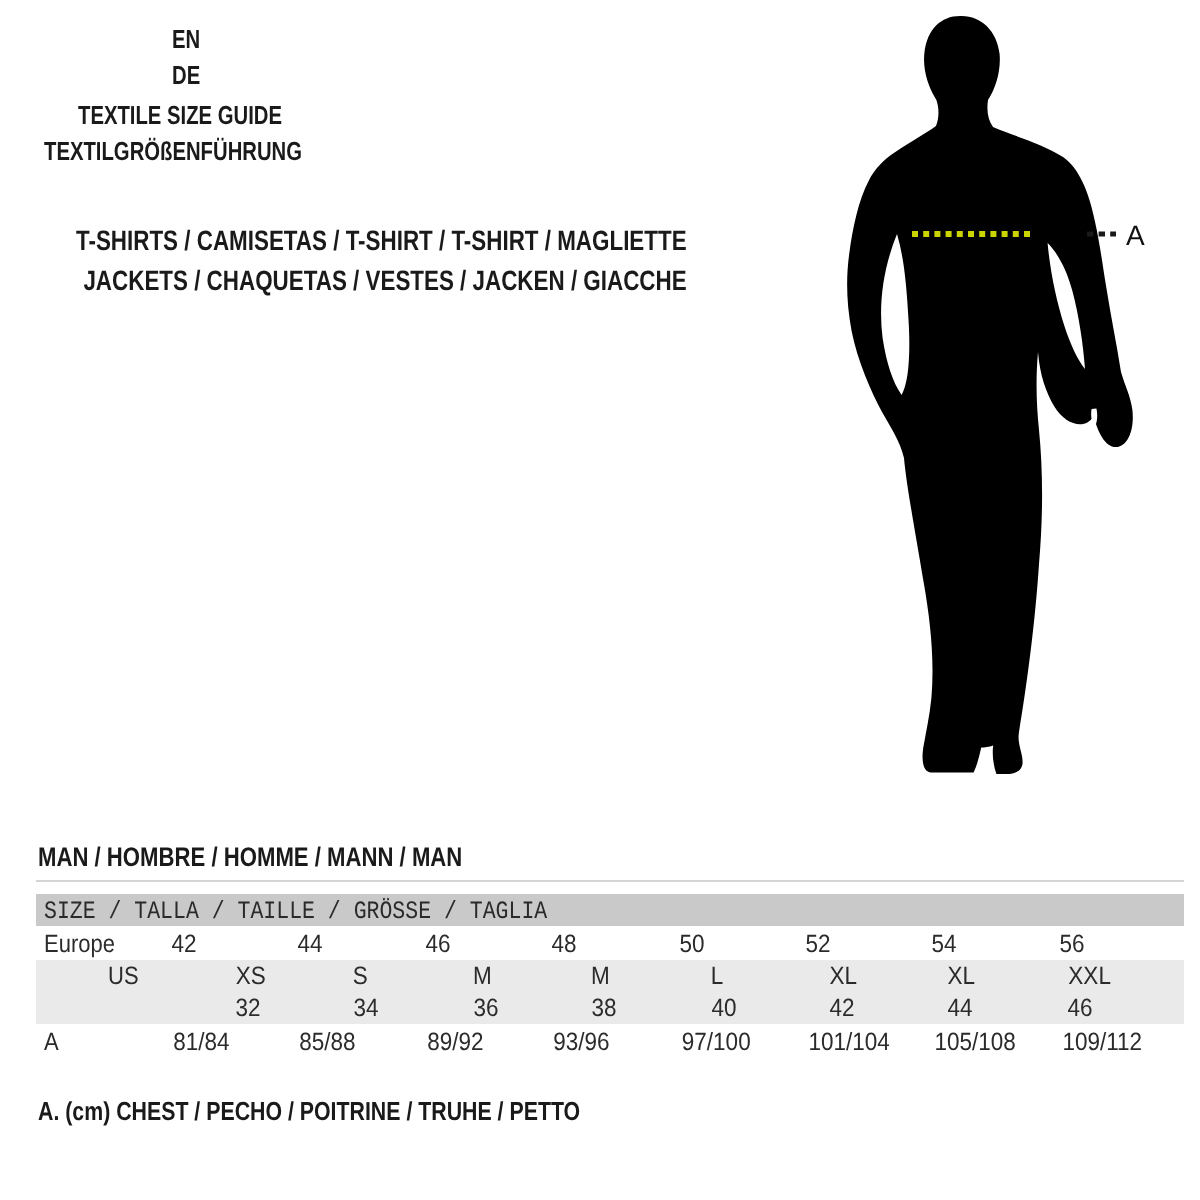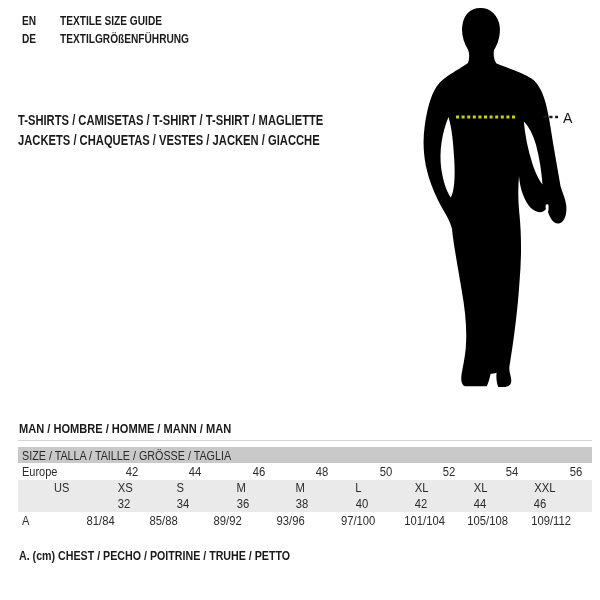--- a/index.html
+++ b/index.html
@@ -3,60 +3,60 @@
 <meta charset="utf-8">
 <style>
   * { margin:0; padding:0; box-sizing:border-box; }
   html,body { background:#fff; }
   #stage {
     position:relative; width:600px; height:600px; background:#ffffff;
     font-family:"Liberation Sans", sans-serif; color:#1a1a1a; overflow:hidden;
   }
   
   .lang-list { position:absolute; left:22px; top:12px; }
-  .lang-row { display:flex; height:17.5px; align-items:center; }
+  .lang-row { display:flex; height:17.5px; align-items:center;flex-direction:column; }
   .lang-code, .lang-label {
     font-size:13px; font-weight:700; white-space:nowrap;
     transform:scaleX(0.78); transform-origin:0 50%;
   }
   .lang-code { width:38px; flex:0 0 38px; }
   
-  .cat-block { position:absolute; left:18px; top:110px; }
+  .cat-block { position:absolute; left:38px; top:110px;text-align:right; }
   .cat-line {
     font-size:14px; font-weight:700; line-height:20px; white-space:nowrap;
     transform:scaleX(0.80); transform-origin:0 50%;
   }
   
   .figure-wrap { position:absolute; left:395px; top:0; width:205px; height:400px; }
   
   .section-title {
     position:absolute; left:19px; top:421px; font-size:13.5px; font-weight:700;
     white-space:nowrap; transform:scaleX(0.82); transform-origin:0 50%;
   }
   
   .size-table { position:absolute; left:18px; top:440px; width:574px; }
   .t-topline { height:1px; background:#d4d4d4; }
   .t-gap { height:6px; }
   .t-header {
-    height:16px; background:#c9c9c9; line-height:16px; padding-left:4px;
+    height:16px; background:#c9c9c9; line-height:16px; padding-left:4px;font-family:Liberation Mono, monospace;
   }
   .t-header span {
     display:inline-block; font-size:12.5px; color:#2a2a2a; white-space:nowrap;
     transform:scaleX(0.86); transform-origin:0 50%;
   }
   .t-row { display:grid; grid-template-columns:67px repeat(8, 1fr); }
   .t-row.shaded { background:#eaeaea; }
   .t-cell {
     display:flex; align-items:center; justify-content:flex-start;
     font-size:12.5px; color:#2b2b2b;
   }
   .t-cell span { transform:scaleX(0.9); white-space:nowrap; }
   .t-cell.label { justify-content:flex-start; padding-left:4px; }
   .t-cell.label span { transform-origin:0 50%; transform:scaleX(0.88); }
-  .h17 { height:17px;gap:40px; } .h16 { height:16px;padding-left:32px; } .h18 { height:18px; }
+  .h17 { height:17px; } .h16 { height:16px;padding-left:32px; } .h18 { height:18px; }
   
   .footnote {
     position:absolute; left:19px; top:548px; font-size:13px; font-weight:700;
     white-space:nowrap; transform:scaleX(0.82); transform-origin:0 50%;
   }
 </style>
 </head>
 <body>
 
 <div id="stage">

